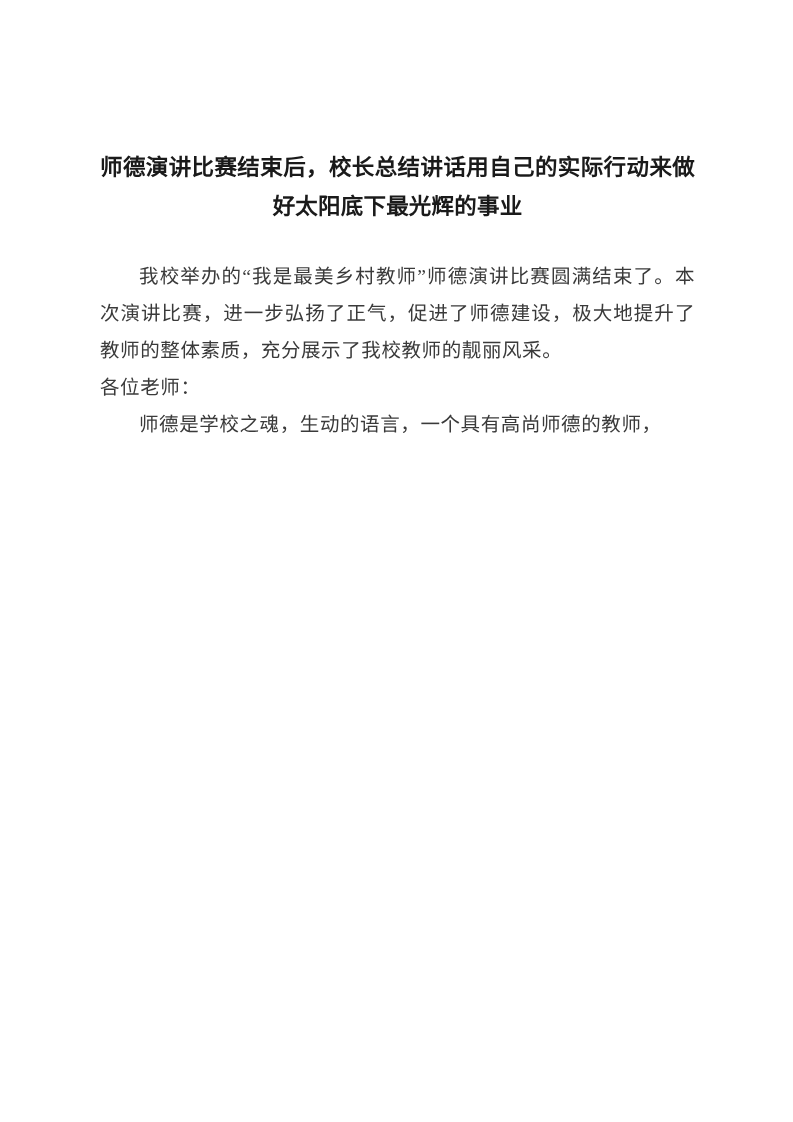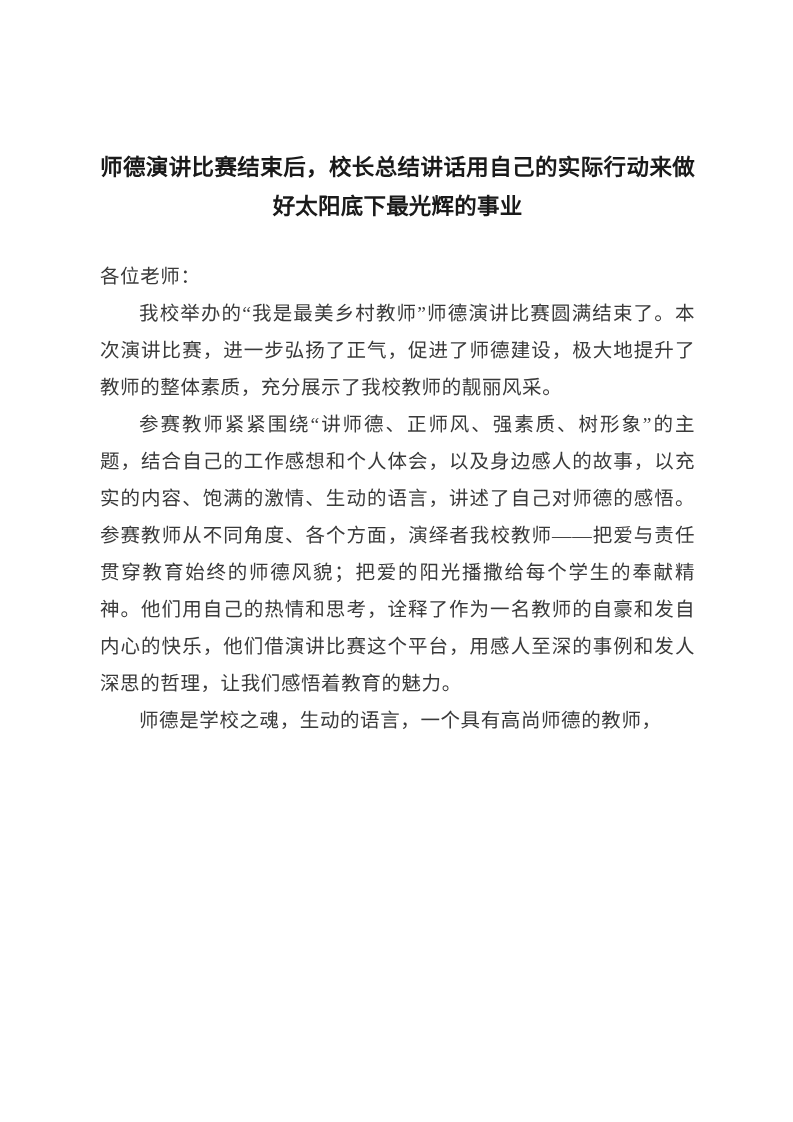--- a/index.html
+++ b/index.html
@@ -66,23 +66,22 @@
 </style>
 </head>
 <body>
 
 <div class="page">
 
   <h1 class="doc-title">师德演讲比赛结束后，校长总结讲话用自己的实际行动来做好太阳底下最光辉的事业</h1>
 
   <div class="body-block">
 
+    <p class="para indent">我校举办的“我是最美乡村教师”师德演讲比赛圆满结束了。本次演讲比赛，进一步弘扬了正气，促进了师德建设，极大地提升了教师的整体素质，充分展示了我校教师的靓丽风采。</p>
+
     <p class="para salutation">各位老师：</p>
 
-    <p class="para indent">我校举办的“我是最美乡村教师”师德演讲比赛圆满结束了。本次演讲比赛，进一步弘扬了正气，促进了师德建设，极大地提升了教师的整体素质，充分展示了我校教师的靓丽风采。</p>
-
-    <p class="para indent">参赛教师紧紧围绕“讲师德、正师风、强素质、树形象”的主题，结合自己的工作感想和个人体会，以及身边感人的故事，以充实的内容、饱满的激情、生动的语言，讲述了自己对师德的感悟。参赛教师从不同角度、各个方面，演绎者我校教师——把爱与责任贯穿教育始终的师德风貌；把爱的阳光播撒给每个学生的奉献精神。他们用自己的热情和思考，诠释了作为一名教师的自豪和发自内心的快乐，他们借演讲比赛这个平台，用感人至深的事例和发人深思的哲理，让我们感悟着教育的魅力。</p>
 
 
     <p class="para indent">师德是学校之魂，生动的语言，一个具有高尚师德的教师，</p>
 
   </div>
 </div>
 
 </body></html>

